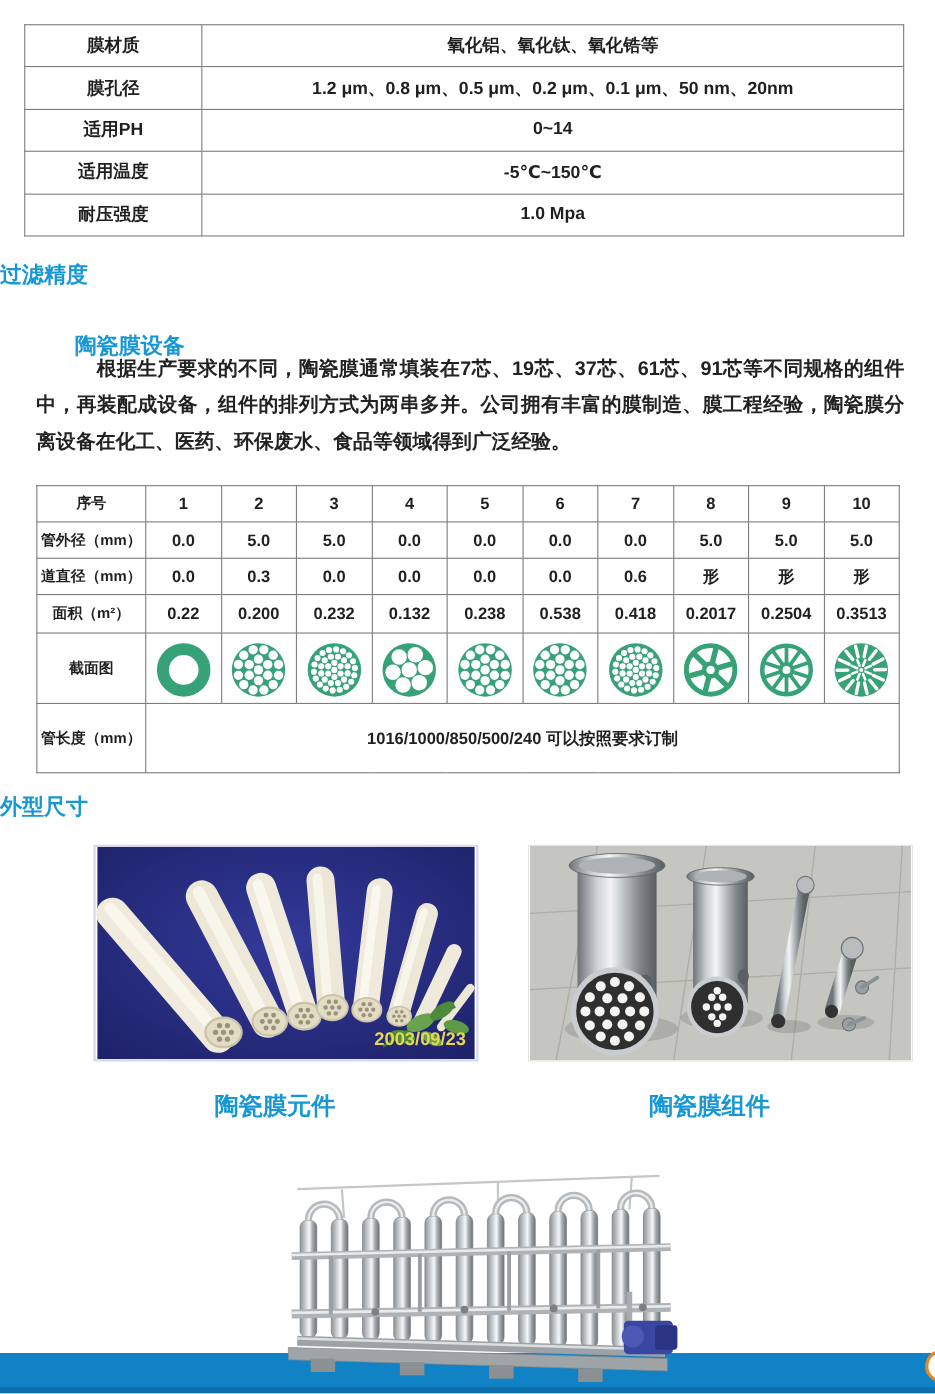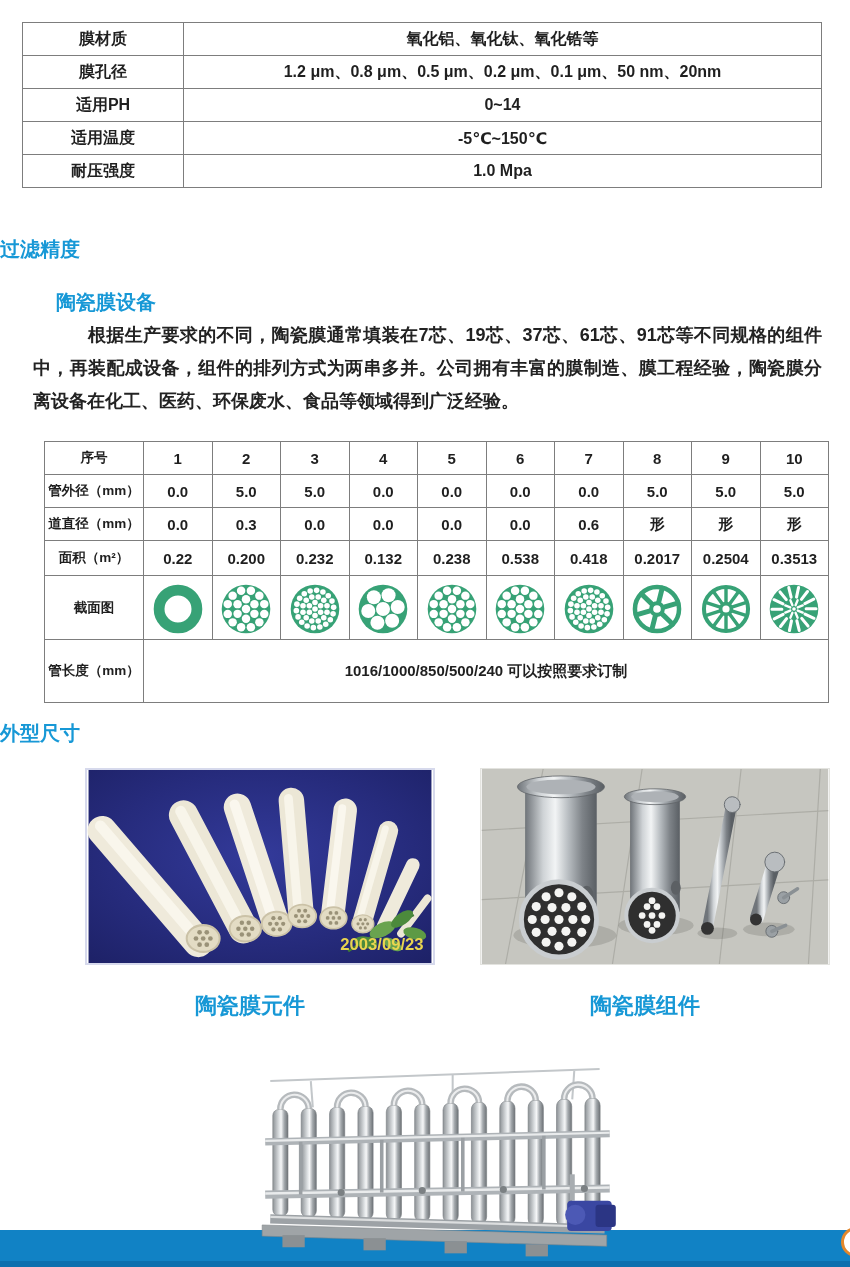--- a/index.html
+++ b/index.html
@@ -5,41 +5,41 @@
   html,body{margin:0;padding:0;}
   body{
     width:850px;height:1267px;background:#ffffff;
     font-family:"Liberation Sans","DejaVu Sans",sans-serif;
     position:relative;
   }
   .page{position:absolute;left:0;top:0;width:850px;height:1267px;overflow:hidden;background:#fff;}
 
   table{border-collapse:collapse;table-layout:fixed;}
   
-  .spec-table{position:absolute;left:22px;top:22px;width:800px;height:166px;}
+  .spec-table{position:absolute;left:22px;top:22px;width:800px;height:193px;}
   .spec-table td{
     border:1px solid #7d7d7d;text-align:center;vertical-align:middle;
     font-weight:700;font-size:16px;color:#1f1f1f;padding:0 6px;
   }
   .spec-table td.lbl{width:148px;}
 
   
   .h-center{position:absolute;left:0;width:850px;text-align:left;color:#1798d6;font-weight:700;font-size:20px;margin:0;}
   .h-filtration{top:236px;}
   .h-dims{top:720px;}
-  .h-equipment{position:absolute;left:52px;top:285px;color:#1798d6;font-weight:700;font-size:20px;margin:4px;}
+  .h-equipment{position:absolute;left:52px;top:285px;color:#1798d6;font-weight:700;font-size:20px;margin:16px;}
 
   .para{
     position:absolute;left:33px;top:319px;width:789px;margin:0;
     font-size:18px;line-height:33px;color:#222;font-weight:600;
     text-indent:55px;text-align:justify;
   }
 
   
-  .module-table{position:absolute;left:44px;top:441px;width:784px;}
+  .module-table{position:absolute;left:33px;top:441px;width:784px;}
   .module-table td{
     border:1px solid #7d7d7d;text-align:center;vertical-align:middle;
     font-weight:700;font-size:15px;color:#1f1f1f;padding:0;white-space:nowrap;
   }
   .module-table td.lbl{font-size:13.5px;}
   .module-table tr.r-head{height:33px;}
   .module-table tr.r-data{height:33px;}
   .module-table tr.r-area{height:35px;}
   .module-table tr.r-section{height:64px;}
   .module-table tr.r-length{height:63px;}

